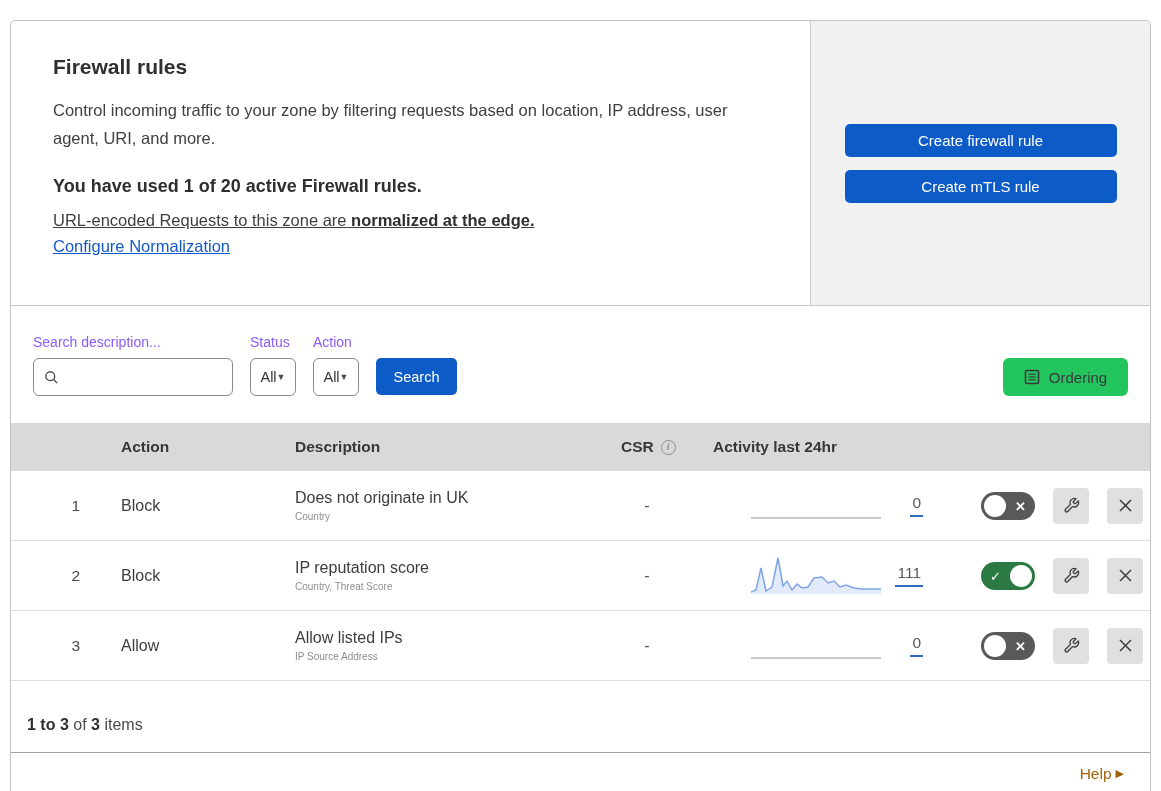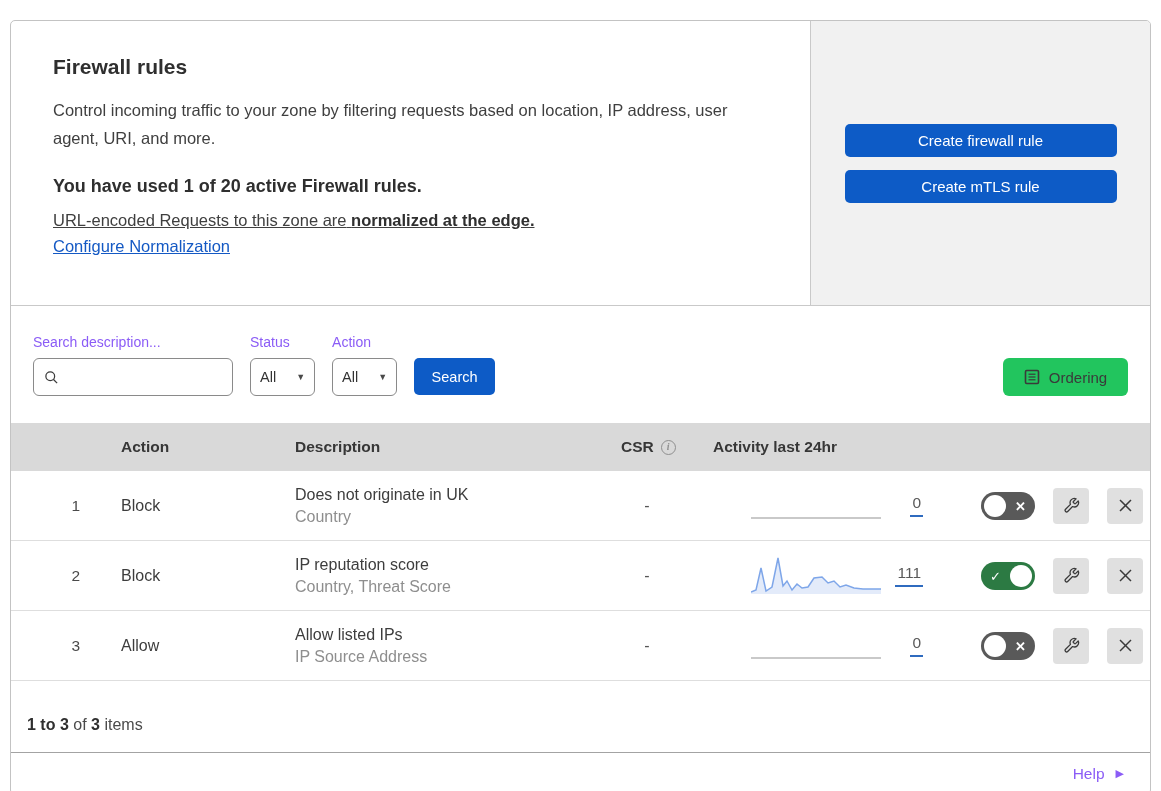--- a/index.html
+++ b/index.html
@@ -36,42 +36,42 @@
   .filter-bar { display:flex; align-items:flex-end; gap:17px; padding:20px 22px 27px; height:117px; flex:none; }
   .fgroup label { display:block; font-size:14px; color:#8b5cf6; margin-bottom:8px; }
   .search-box {
     width:200px; height:38px; border:1px solid #8a8a8a; border-radius:6px;
     display:flex; align-items:center; padding:0 10px; gap:7px; background:#fff;
   }
   .search-box input { border:none; outline:none; flex:1; min-width:0; font-size:14px; font-family:inherit; background:transparent; }
   .dropdown {
     height:38px; min-width:46px; border:1px solid #8a8a8a; border-radius:6px; background:#fff;
     font-size:14.5px; color:#333; font-family:inherit; display:flex; align-items:center;
-    justify-content:center; gap:20px; padding:16px 9px; cursor:pointer;
+    justify-content:center; gap:0; padding:16px 9px; cursor:pointer;
   }
   .caret { font-size:9px; color:#4a4a4a; line-height:1; }
   .search-btn { width:81px; height:37px; margin-bottom:1px; font-size:14.5px; }
   .ordering-btn {
     margin-left:auto; width:125px; height:38px; background:#22c55e; border:none; border-radius:6px;
     font-size:15px; color:#3a3a3a; font-family:inherit; display:flex; align-items:center;
     justify-content:center; gap:9px; cursor:pointer;margin-top:20px;
   }
   
   .grid { display:grid; grid-template-columns:90px 174px 326px 92px 238px 1fr; }
   .thead { height:48px; flex:none; background:#d9d9d9; align-items:center; font-size:15.5px; font-weight:600; color:#373737; }
   .cell { padding-left:20px; }
   .csr-head { display:flex; align-items:center; gap:7px; }
   .info-icon {
     width:15px; height:15px; border:1px solid #8f8f8f; border-radius:50%; color:#8f8f8f;
     font-size:10px; font-style:italic; font-family:"Liberation Serif", serif;
     display:inline-flex; align-items:center; justify-content:center; line-height:1;
   }
   .row { height:70px; flex:none; border-bottom:1px solid #dedede; align-items:center; font-size:16px; color:#3d3d3d; background:#fff; }
   .idx { text-align:right; padding-right:21px; font-size:15.5px; color:#4a4a4a; }
-  .desc-sub { font-size:16px; color:#8e8e8e; margin-top:4px; }
+  .desc-sub { font-size:10px; color:#8e8e8e; margin-top:4px; }
   .csr-cell { text-align:center; color:#555; padding-left:0; }
   .activity-cell { display:flex; align-items:center; padding-left:20px; padding-right:8px; }
   .spark { width:130px; height:44px; margin-left:38px; flex:none; }
   .flatline { width:130px; height:0; margin-left:38px; margin-top:24px; border-top:2px solid #c9c9c9; flex:none; }
   .count-link {
     margin-left:auto; font-size:15.5px; color:#595959; text-decoration:none;
     border-bottom:2px solid #2f6bbf; padding:0 2px 3px; cursor:pointer;
   }
   .controls { display:flex; align-items:center; gap:18px; padding-left:50px; }
   .toggle { width:54px; height:28px; border-radius:14px; position:relative; cursor:pointer; flex:none; }
@@ -87,21 +87,21 @@
     width:36px; height:36px; border-radius:4px; background:#e0e0e0; border:none;
     display:flex; align-items:center; justify-content:center; cursor:pointer; flex:none;
   }
   
   .table-footer {
     height:72px; flex:none; border-bottom:1px solid #a3a3a3;
     display:flex; align-items:flex-end; padding:0 16px 18px; font-size:16px; color:#4a4a4a;
   }
   .table-footer b { color:#2f2f2f; }
   .help-bar { flex:1; display:flex; align-items:center; justify-content:flex-end; padding-right:26px; }
-  .help-link { color:#8b5cf6; font-size:15.5px; display:flex; align-items:center; gap:11px; text-decoration:none; cursor:pointer;justify-content:center; }
+  .help-link { color:#a16207; font-size:15.5px; display:flex; align-items:center; gap:4px; text-decoration:none; cursor:pointer;justify-content:center; }
   .help-arrow { font-size:11px; line-height:1; }
 </style>
 </head>
 <body>
 
 <div class="card">
 
   <div class="top-section">
     <div class="top-left">
       <h1 class="page-title">Firewall rules</h1>

